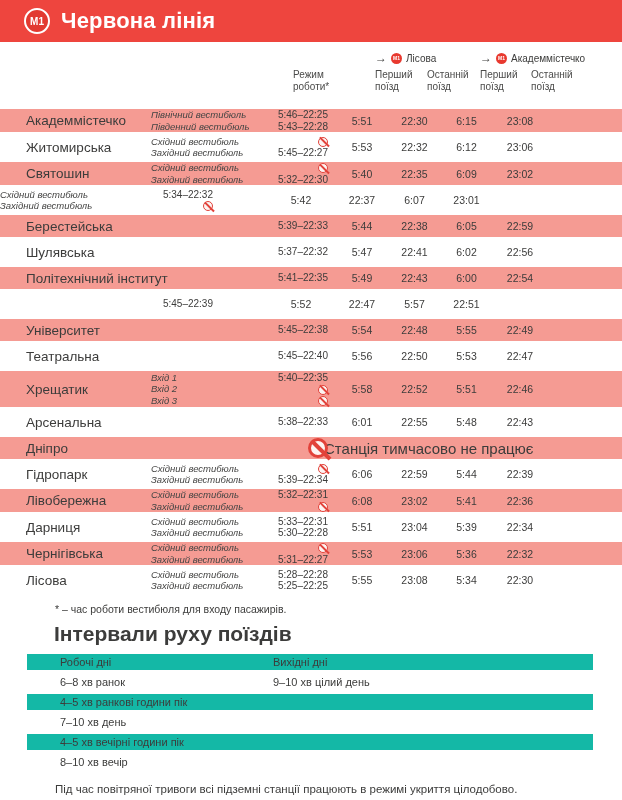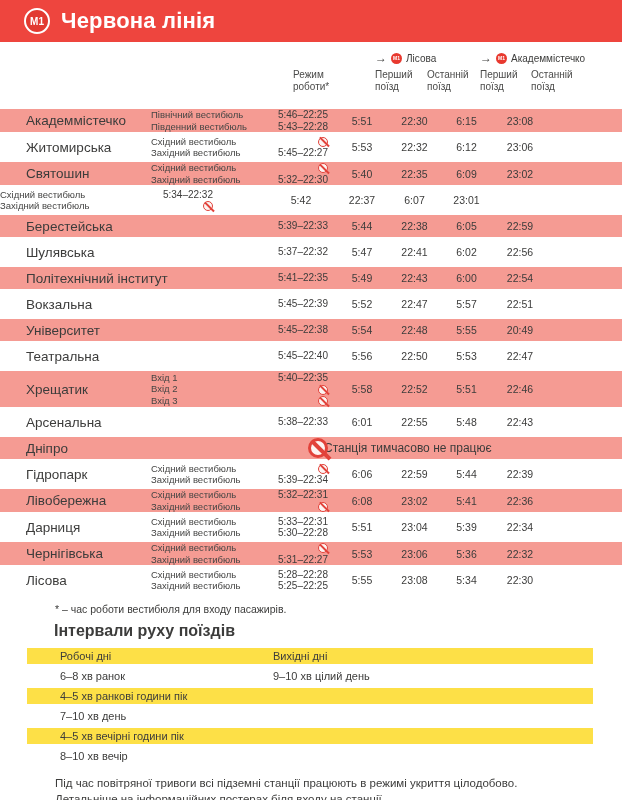--- a/index.html
+++ b/index.html
@@ -79,27 +79,27 @@
     border-top: 2px solid #ffffff;
     border-bottom: 2px solid #ffffff;
   }
   .row.tall { min-height: 40px; }
   .c-name {
     padding-left: 26px;
     font-size: 13.5px;
     color: #3c3c3b;
     white-space: nowrap;
   }
-  .c-vest { font-size: 9.5px; line-height: 11.5px; color: #454544; }
+  .c-vest { font-size: 9.5px; line-height: 11.5px; color: #454544; font-style: italic; }
   .c-reg  { font-size: 10px;  line-height: 11.5px; color: #3c3c3b; }
   .rline  { width: 62px; text-align: right; }
   .c-time { font-size: 10.5px; text-align: center; color: #3c3c3b; }
   .c-note {
     grid-column: 4 / 8;
-    font-size: 12px; color: #3c3c3b;
+    font-size: 15px; color: #3c3c3b;
     margin-left: -12px;
   }
   
   .noentry {
     display: inline-block; position: relative;
     width: 10px; height: 10px;
     border: 1.5px solid #e2423a; border-radius: 50%;
     background: #fdf4f2;
     vertical-align: middle;
   }
@@ -111,33 +111,33 @@
   }
   .noentry-big { width: 20px; height: 20px; border-width: 3px; background: #fdf4f2; }
   .noentry-big::after { left: -3px; top: 6.5px; width: 26px; height: 3.5px; }
   
   .footnote {
     margin: 10px 0 0 55px;
     font-size: 10.5px; color: #3c3c3b;
   }
   .int-heading {
     margin: 7px 0 6px 54px;
-    font-size: 16px; font-weight: 600; color: #3c3c3b;
+    font-size: 21px; font-weight: 600; color: #3c3c3b;
   }
   .int-row {
     display: grid;
     grid-template-columns: 246px 1fr;
     align-items: center;
     height: 20px;
     margin-left: 27px;
     width: 566px;
     font-size: 11px; color: #3c3c3b;
   }
   .int-row.pink {
-    background: #fde047;
+    background: #14b8a6;
     border-top: 2px solid #ffffff;
     border-bottom: 2px solid #ffffff;
   }
   .int-c1 { padding-left: 33px; }
   .alert-note {
     margin: 9px 0 0 55px;
     font-size: 11.5px; line-height: 16px; color: #3c3c3b;
     width: 540px;
   }
 </style>
@@ -258,40 +258,39 @@
       <div class="c-vest"></div>
       <div class="c-reg">
         <div class="rline">5:41–22:35</div>
       </div>
       <div class="c-time">5:49</div>
       <div class="c-time">22:43</div>
       <div class="c-time">6:00</div>
       <div class="c-time">22:54</div>
     </div>
     <div class="row">
-      <div class="c-name">Вокзальна</div>
       <div class="c-vest"></div>
       <div class="c-reg">
         <div class="rline">5:45–22:39</div>
       </div>
       <div class="c-time">5:52</div>
       <div class="c-time">22:47</div>
       <div class="c-time">5:57</div>
       <div class="c-time">22:51</div>
     </div>
     <div class="row pink">
       <div class="c-name">Університет</div>
       <div class="c-vest"></div>
       <div class="c-reg">
         <div class="rline">5:45–22:38</div>
       </div>
       <div class="c-time">5:54</div>
       <div class="c-time">22:48</div>
       <div class="c-time">5:55</div>
-      <div class="c-time">20:49</div>
+      <div class="c-time">22:49</div>
     </div>
     <div class="row">
       <div class="c-name">Театральна</div>
       <div class="c-vest"></div>
       <div class="c-reg">
         <div class="rline">5:45–22:40</div>
       </div>
       <div class="c-time">5:56</div>
       <div class="c-time">22:50</div>
       <div class="c-time">5:53</div>

